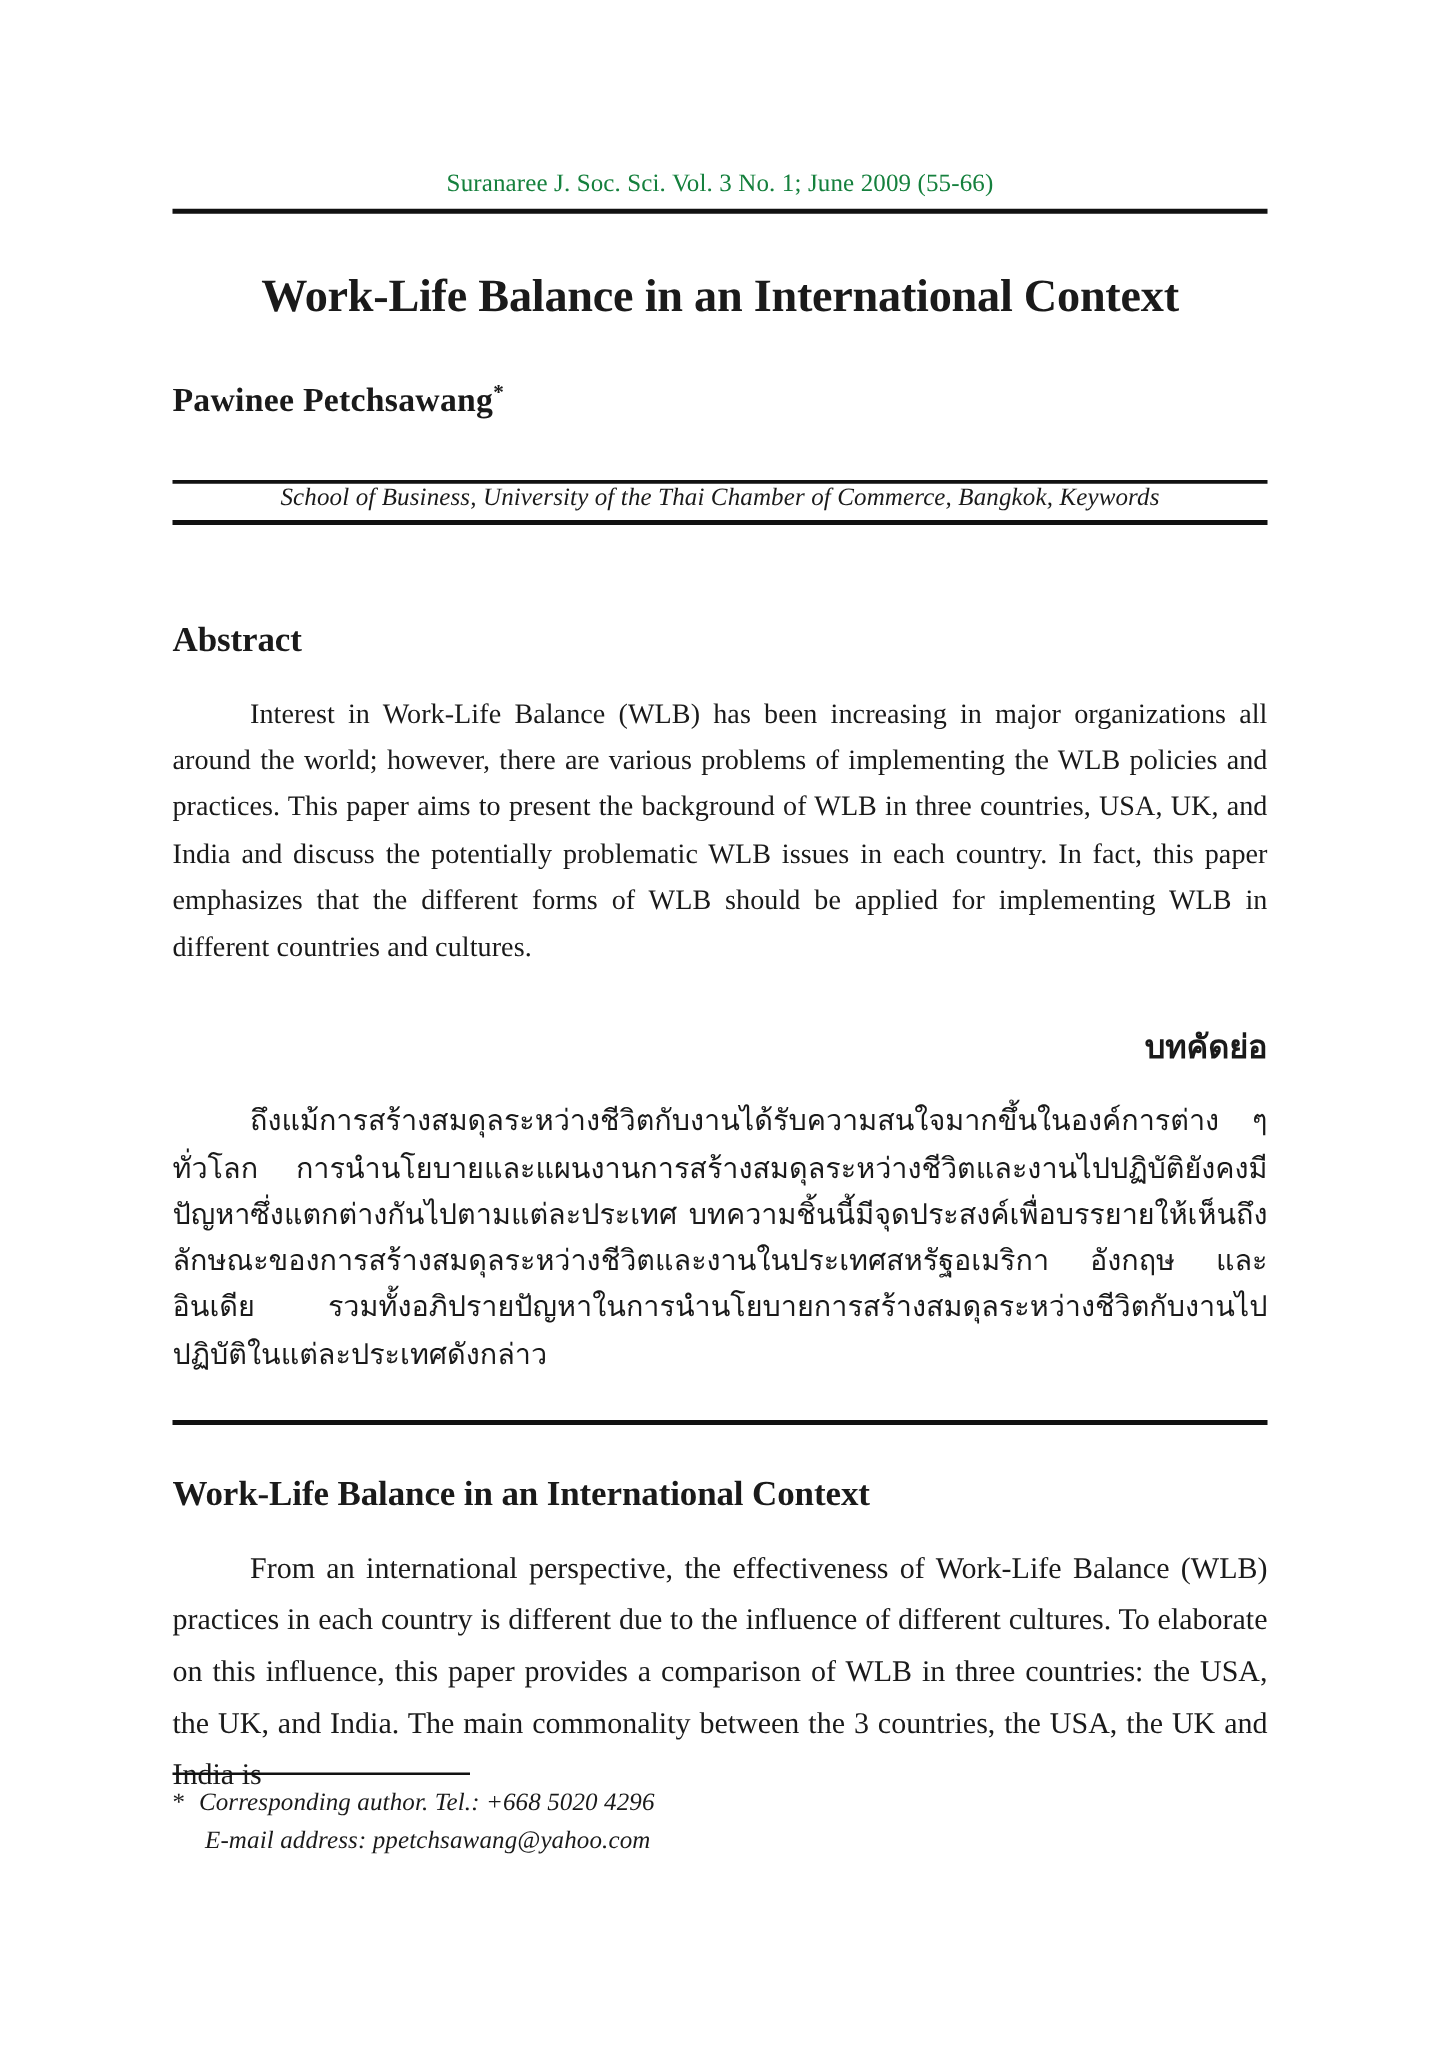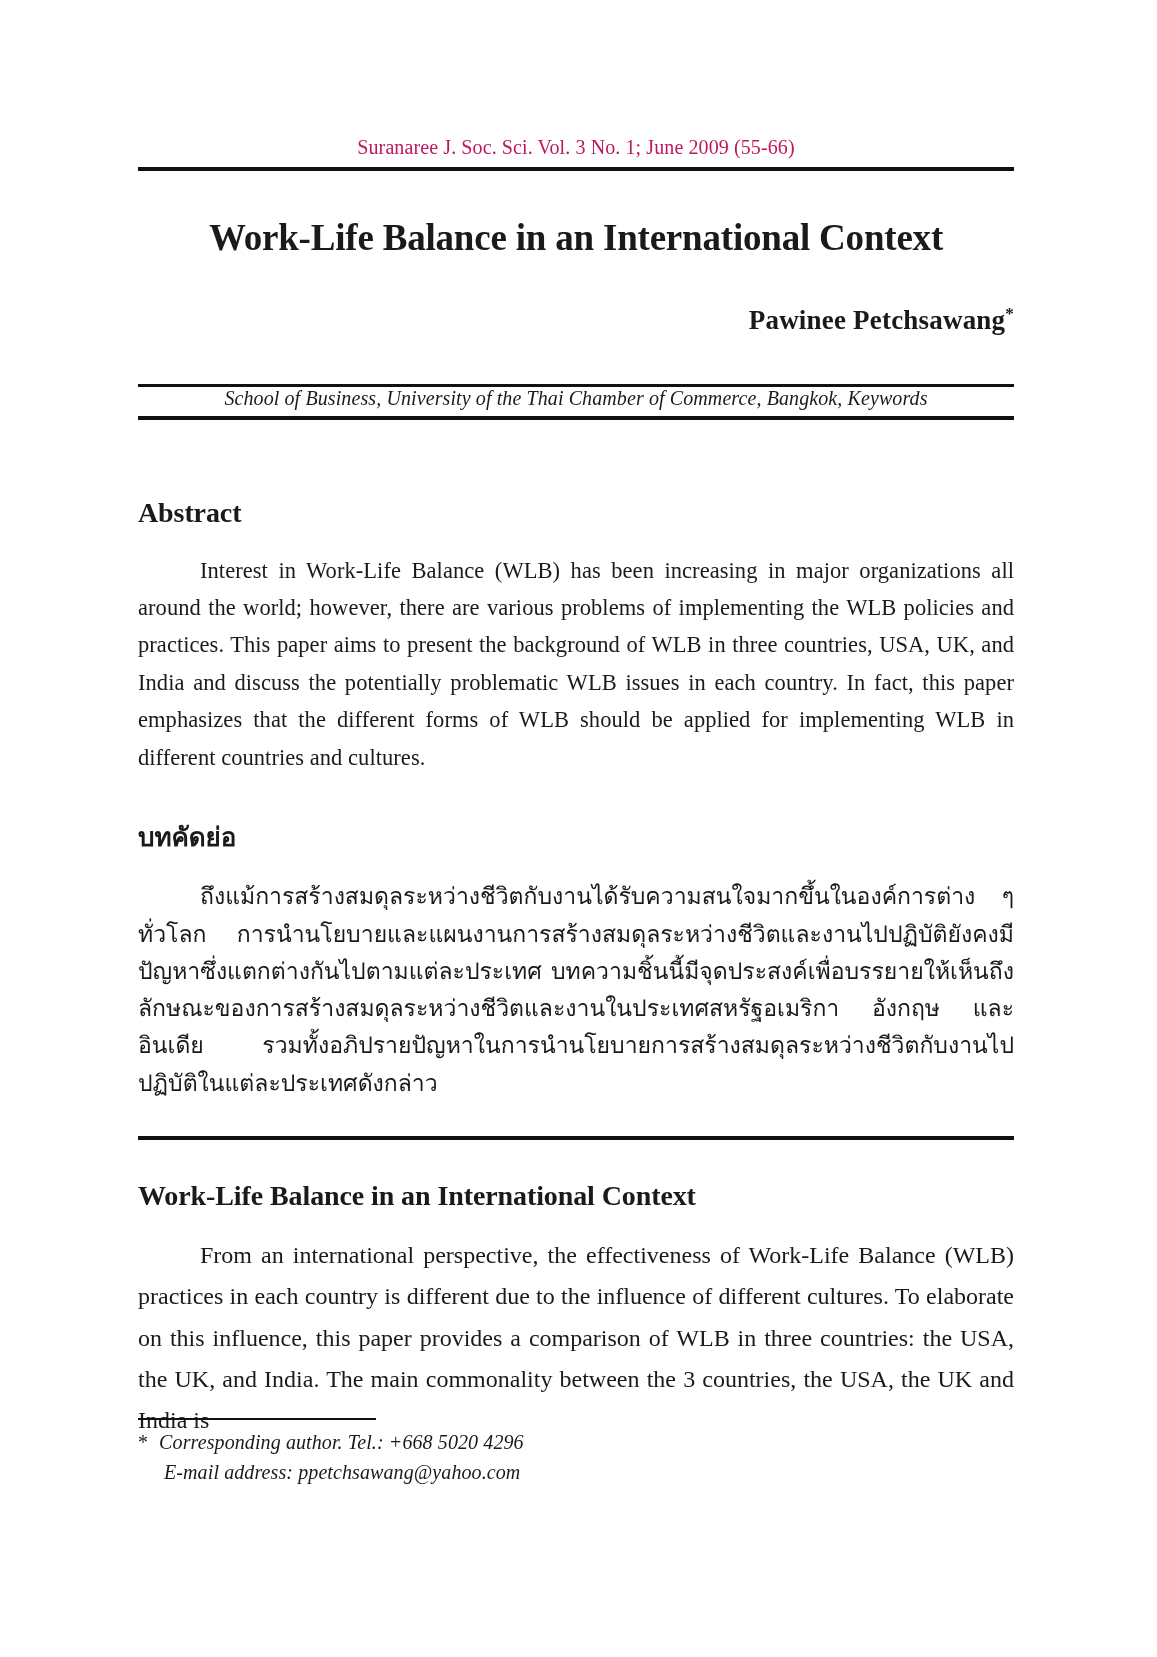--- a/index.html
+++ b/index.html
@@ -26,21 +26,21 @@
     top: 0;
     width: 876px;
   }
 
   
   .running-head {
     margin-top: 136px;
     text-align: center;
     font-size: 20px;
     letter-spacing: 0.1px;
-    color: #be185d;
+    color: #15803d;
   }
   .rule-thick {
     height: 4px;
     background: #111111;
     margin-top: 8px;
   }
   .rule-thick.bottom-gap {
     margin-top: 0;
   }
 
@@ -48,21 +48,21 @@
   .paper-title {
     margin-top: 46px;
     text-align: center;
     font-size: 37px;
     font-weight: bold;
     letter-spacing: -0.2px;
     line-height: 1.15;
   }
   .author-line {
     margin-top: 44px;
-    text-align: right;
+    text-align: left;
     font-size: 27px;
     font-weight: bold;
     letter-spacing: 0.2px;
   }
   .author-line .sup {
     font-size: 17px;
     vertical-align: super;
     font-weight: bold;
   }
   .affil-rule {
@@ -81,20 +81,21 @@
   
   .section-heading {
     font-size: 28px;
     font-weight: bold;
     margin-top: 77px;
     letter-spacing: -0.1px;
   }
   .section-heading.thai {
     font-size: 26px;
     margin-top: 40px;
+    text-align: right;
   }
   .body-para {
     font-size: 22.5px;
     line-height: 1.66;
     text-align: justify;
     text-justify: inter-word;
     margin-top: 16px;
     text-indent: 62px;
     letter-spacing: 0.05px;
   }

